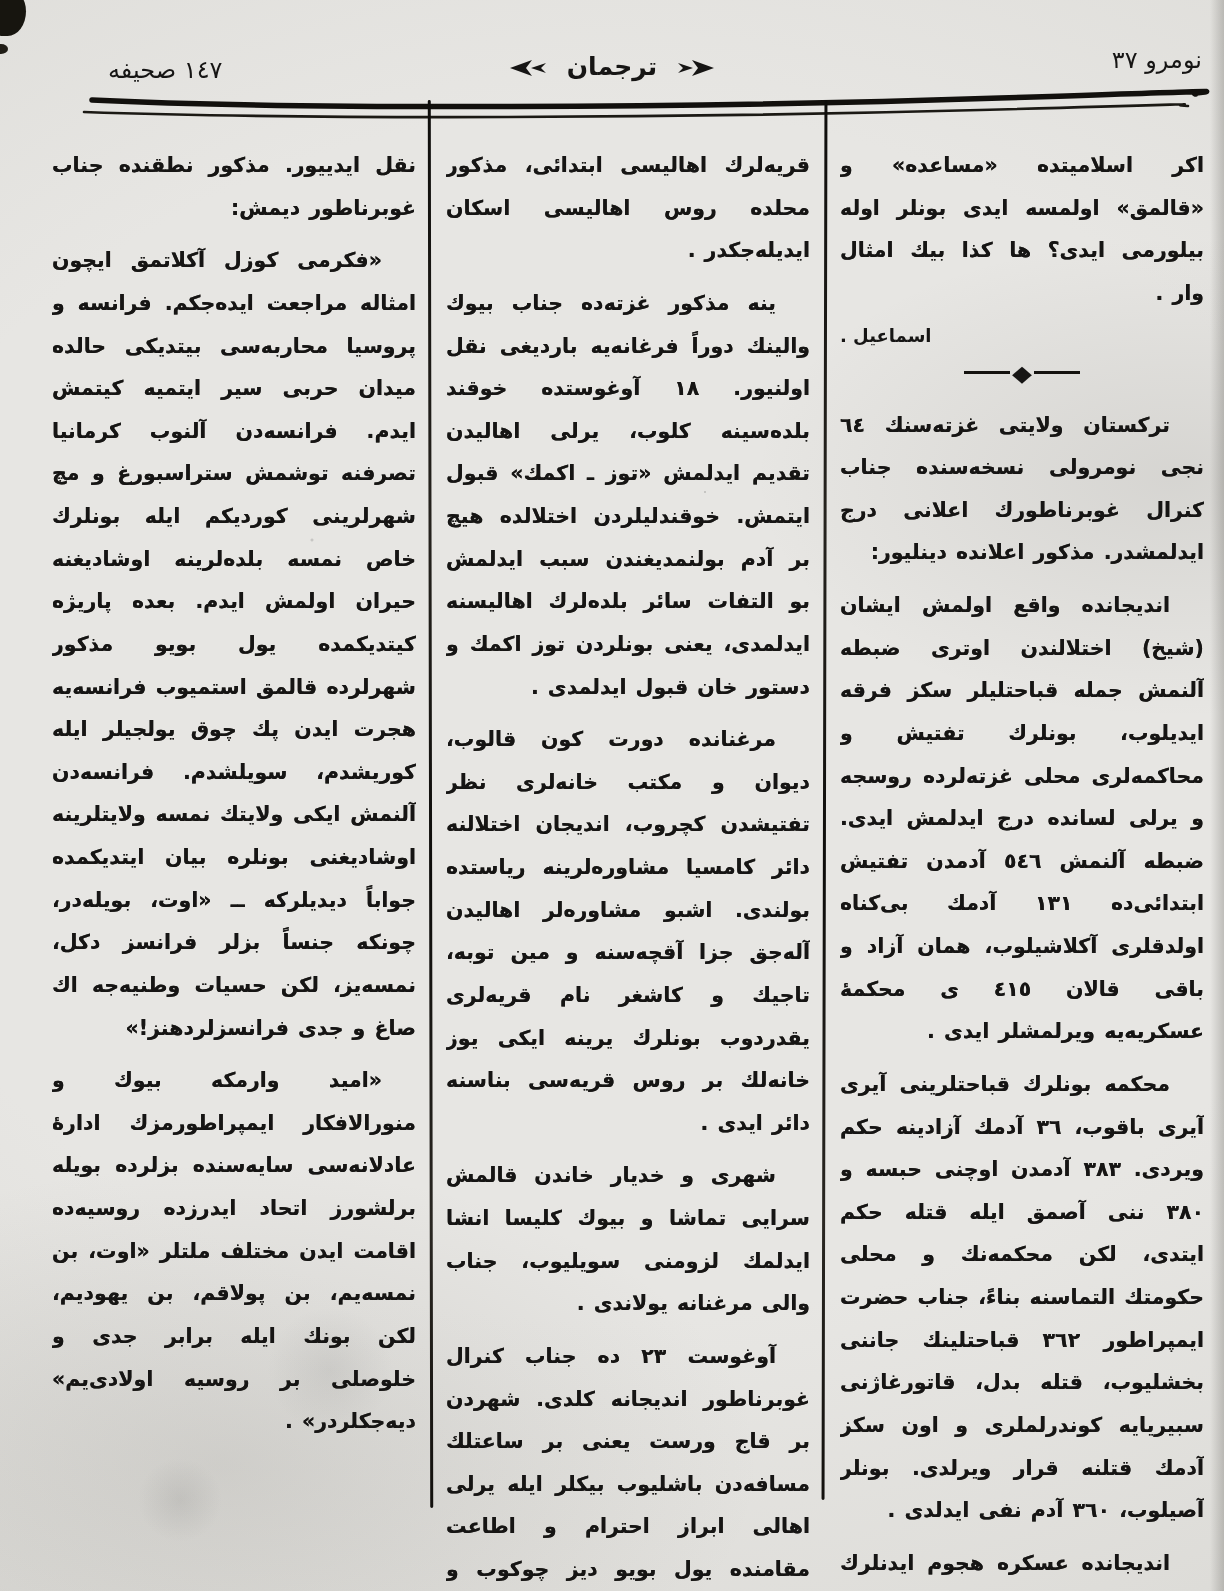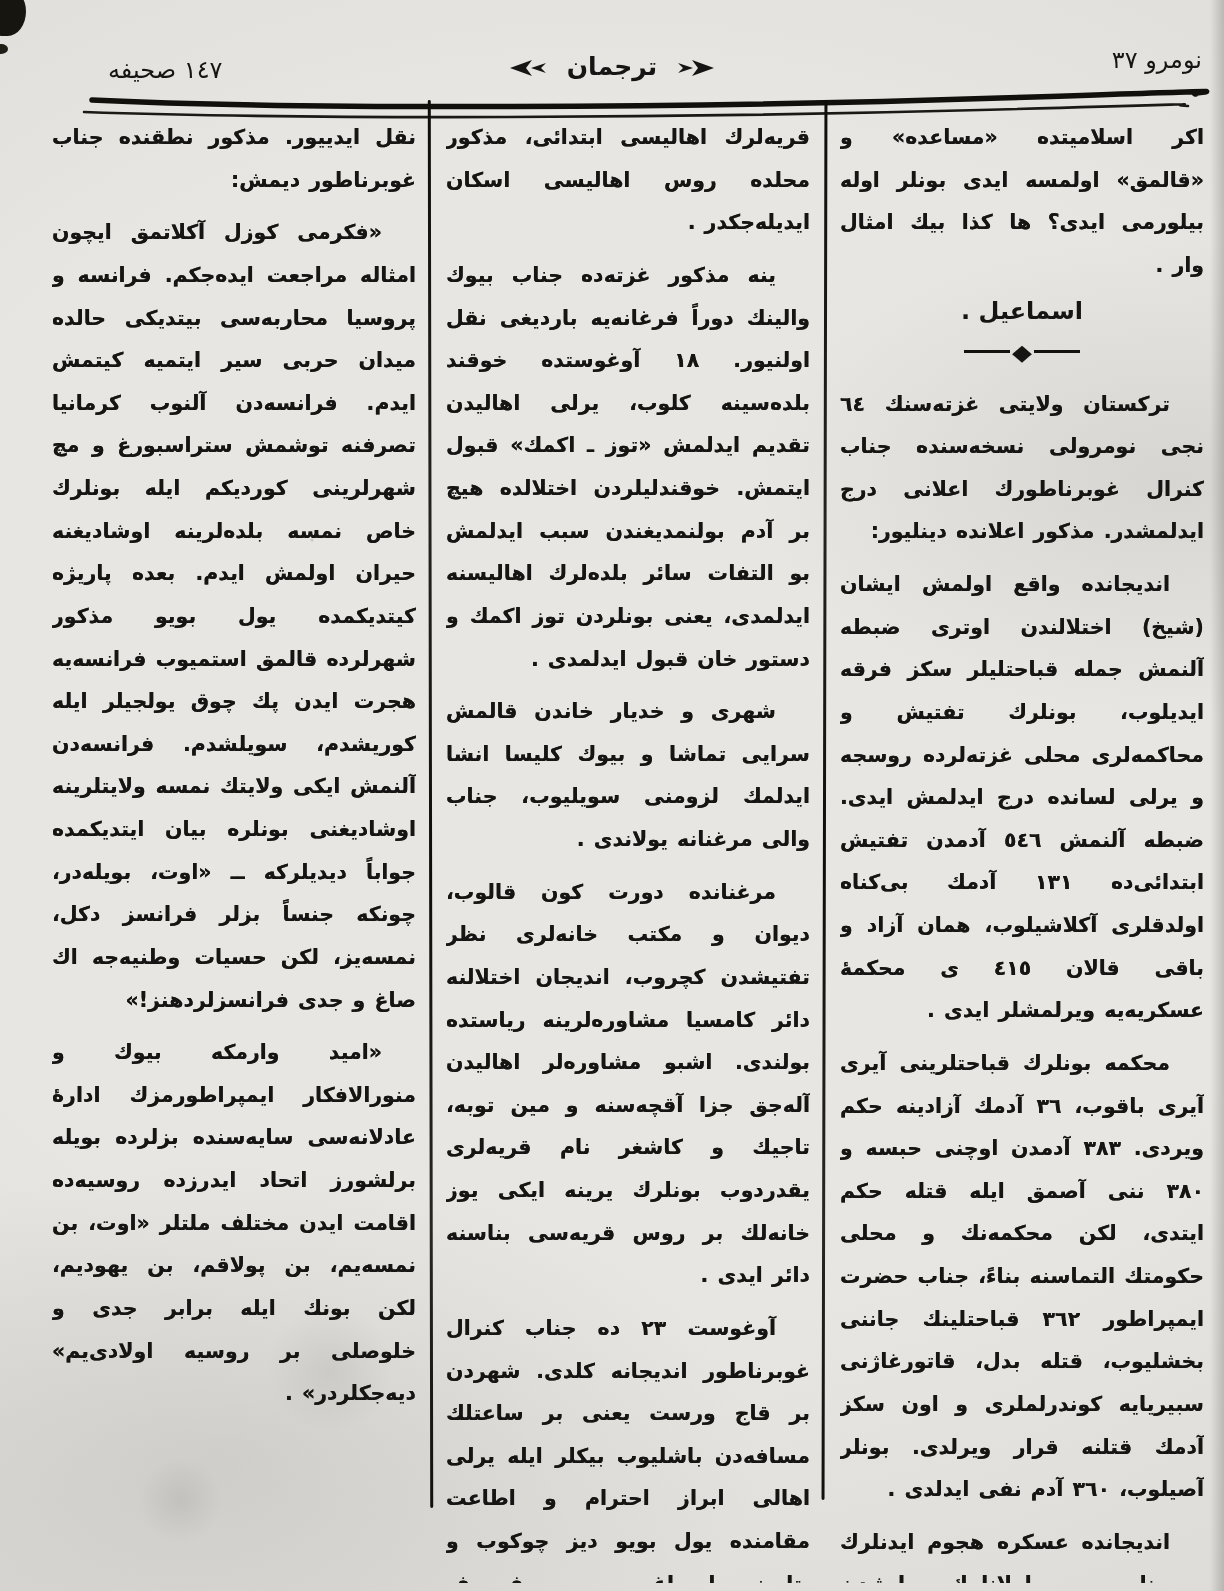--- a/index.html
+++ b/index.html
@@ -39,22 +39,22 @@
     display:flex;flex-direction:row;gap:30px;direction:rtl;overflow:hidden;
   }
   .col{flex:1 1 0;padding-top:12px;overflow:hidden;direction:rtl;}
   .col p{
     margin:0 0 10px 0;
     font-size:20.5px;line-height:2.08;font-weight:bold;
     text-align:justify;text-indent:34px;
     word-spacing:2px;
     text-shadow:0 0 .5px rgba(20,18,14,.8);
   }
-  .col p.flush{text-indent:0;}
-  .signature{margin:6px 0 12px 0;text-align:center;font-size:24px;font-weight:bold;}
+  .col p.flush{text-indent:0;margin-top:28px;}
+  .signature{margin:6px 0 12px 0;text-align:left;font-size:18px;font-weight:bold;}
   .divider{display:flex;align-items:center;justify-content:center;margin:14px 0 18px 0;}
   .divider .bar{width:46px;height:3px;background:#14120f;}
   .divider .diamond{font-size:26px;line-height:1;margin:0 2px;transform:scaleY(.85);}
 
   .separator{position:absolute;width:3px;background:linear-gradient(#0e0d0b, #26231e 30%, #0e0d0b 55%, #2a2722 80%, #12100d);border-radius:2px;}
   .sep-1{right:398px;top:100px;height:1400px;transform:rotate(.12deg);}
   .sep-2{right:792px;top:100px;height:1408px;transform:rotate(-.1deg);}
 
   .edge-shade{position:absolute;top:0;right:0;width:14px;height:100%;
     background:linear-gradient(to left, rgba(70,68,62,.25), rgba(0,0,0,0));pointer-events:none;}
@@ -103,22 +103,22 @@
     </div>
     <p>تركستان ولايتى غزته‌سنك ٦٤ نجى نومرولى نسخه‌سنده جناب كنرال غوبرناطورك اعلانى درج ايدلمشدر. مذكور اعلانده دينليور:</p>
     <p>انديجانده واقع اولمش ايشان (شيخ) اختلالندن اوترى ضبطه آلنمش جمله قباحتليلر سكز فرقه ايديلوب، بونلرك تفتيش و محاكمه‌لرى محلى غزته‌لرده روسجه و يرلى لسانده درج ايدلمش ايدى. ضبطه آلنمش ٥٤٦ آدمدن تفتيش ابتدائى‌ده ١٣١ آدمك بى‌كناه اولدقلرى آكلاشيلوب، همان آزاد و باقى قالان ٤١٥ ى محكمهٔ عسكريه‌يه ويرلمشلر ايدى .</p>
     <p>محكمه بونلرك قباحتلرينى آيرى آيرى باقوب، ٣٦ آدمك آزادينه حكم ويردى. ٣٨٣ آدمدن اوچنى حبسه و ٣٨٠ ننى آصمق ايله قتله حكم ايتدى، لكن محكمه‌نك و محلى حكومتك التماسنه بناءً، جناب حضرت ايمپراطور ٣٦٢ قباحتلينك جاننى بخشليوب، قتله بدل، قاتورغاژنى سبيريايه كوندرلملرى و اون سكز آدمك قتلنه قرار ويرلدى. بونلر آصيلوب، ٣٦٠ آدم نفى ايدلدى .</p>
     <p>انديجانده عسكره هجوم ايدنلرك و بونلره معين اولانلرك و ايشدن خبرى اولوب ستر ايدنلرك مقدارى دها چوق اولديغندن، قرار محكمه ايله جزاسنى كورنلردن ماعدا اكثر فرغانه اهاليسى مسؤل و عيبلى اولديغندن آبروجه جزاى نقدى آلنوب، اختلال چيقارمش ايشانك اقامت ايتديكى و قومشو</p>
   </div>
 
   <div class="col">
     <p class="flush">قريه‌لرك اهاليسى ابتدائى، مذكور محلده روس اهاليسى اسكان ايديله‌جكدر .</p>
     <p>ينه مذكور غزته‌ده جناب بيوك والينك دوراً فرغانه‌يه بارديغى نقل اولنيور. ١٨ آوغوستده خوقند بلده‌سينه كلوب، يرلى اهاليدن تقديم ايدلمش «توز ـ اكمك» قبول ايتمش. خوقندليلردن اختلالده هيچ بر آدم بولنمديغندن سبب ايدلمش بو التفات سائر بلده‌لرك اهاليسنه ايدلمدى، يعنى بونلردن توز اكمك و دستور خان قبول ايدلمدى .</p>
+    <p>مرغنانده دورت كون قالوب، ديوان و مكتب خانه‌لرى نظر تفتيشدن كچروب، انديجان اختلالنه دائر كامسيا مشاوره‌لرينه رياستده بولندى. اشبو مشاوره‌لر اهاليدن آله‌جق جزا آقچه‌سنه و مين توبه، تاجيك و كاشغر نام قريه‌لرى يقدردوب بونلرك يرينه ايكى يوز خانه‌لك بر روس قريه‌سى بناسنه دائر ايدى .</p>
     <p>شهرى و خديار خاندن قالمش سرايى تماشا و بيوك كليسا انشا ايدلمك لزومنى سويليوب، جناب والى مرغنانه يولاندى .</p>
-    <p>مرغنانده دورت كون قالوب، ديوان و مكتب خانه‌لرى نظر تفتيشدن كچروب، انديجان اختلالنه دائر كامسيا مشاوره‌لرينه رياستده بولندى. اشبو مشاوره‌لر اهاليدن آله‌جق جزا آقچه‌سنه و مين توبه، تاجيك و كاشغر نام قريه‌لرى يقدردوب بونلرك يرينه ايكى يوز خانه‌لك بر روس قريه‌سى بناسنه دائر ايدى .</p>
     <p>آوغوست ٢٣ ده جناب كنرال غوبرناطور انديجانه كلدى. شهردن بر قاج ورست يعنى بر ساعتلك مسافه‌دن باشليوب بيكلر ايله يرلى اهالى ابراز احترام و اطاعت مقامنده يول بويو ديز چوكوب و بتلرينى طوپراغه سوروب صف صف ياتيور ايدى .</p>
 
   </div>
 
   <div class="col">
     <p class="flush">نقل ايدييور. مذكور نطقنده جناب غوبرناطور ديمش:</p>
     <p>«فكرمى كوزل آكلاتمق ايچون امثاله مراجعت ايده‌جكم. فرانسه و پروسيا محاربه‌سى بيتديكى حالده ميدان حربى سير ايتميه كيتمش ايدم. فرانسه‌دن آلنوب كرمانيا تصرفنه توشمش ستراسبورغ و مچ شهرلرينى كورديكم ايله بونلرك خاص نمسه بلده‌لرينه اوشاديغنه حيران اولمش ايدم. بعده پاريژه كيتديكمده يول بويو مذكور شهرلرده قالمق استميوب فرانسه‌يه هجرت ايدن پك چوق يولجيلر ايله كوريشدم، سويلشدم. فرانسه‌دن آلنمش ايكى ولايتك نمسه ولايتلرينه اوشاديغنى بونلره بيان ايتديكمده جواباً ديديلركه ــ «اوت، بويله‌در، چونكه جنساً بزلر فرانسز دكل، نمسه‌يز، لكن حسيات وطنيه‌جه اك صاغ و جدى فرانسزلردهنز!»</p>
     <p>«اميد وارمكه بيوك و منورالافكار ايمپراطورمزك ادارهٔ عادلانه‌سى سايه‌سنده بزلرده بويله برلشورز اتحاد ايدرزده روسيه‌ده اقامت ايدن مختلف ملتلر «اوت، بن نمسه‌يم، بن پولاقم، بن يهوديم، لكن بونك ايله برابر جدى و خلوصلى بر روسيه اولادى‌يم» ديه‌جكلردر» .</p>
 
   </div>

